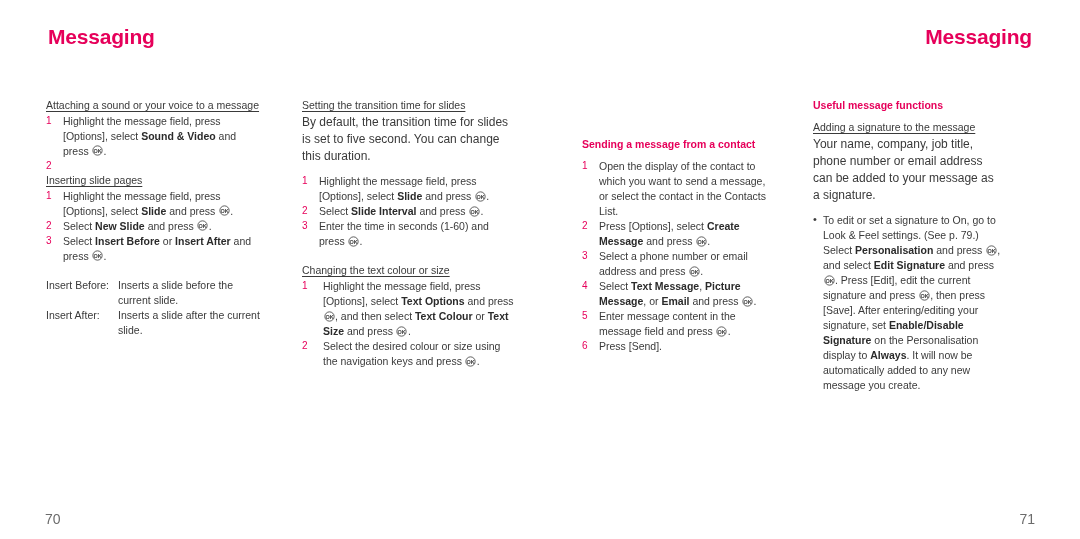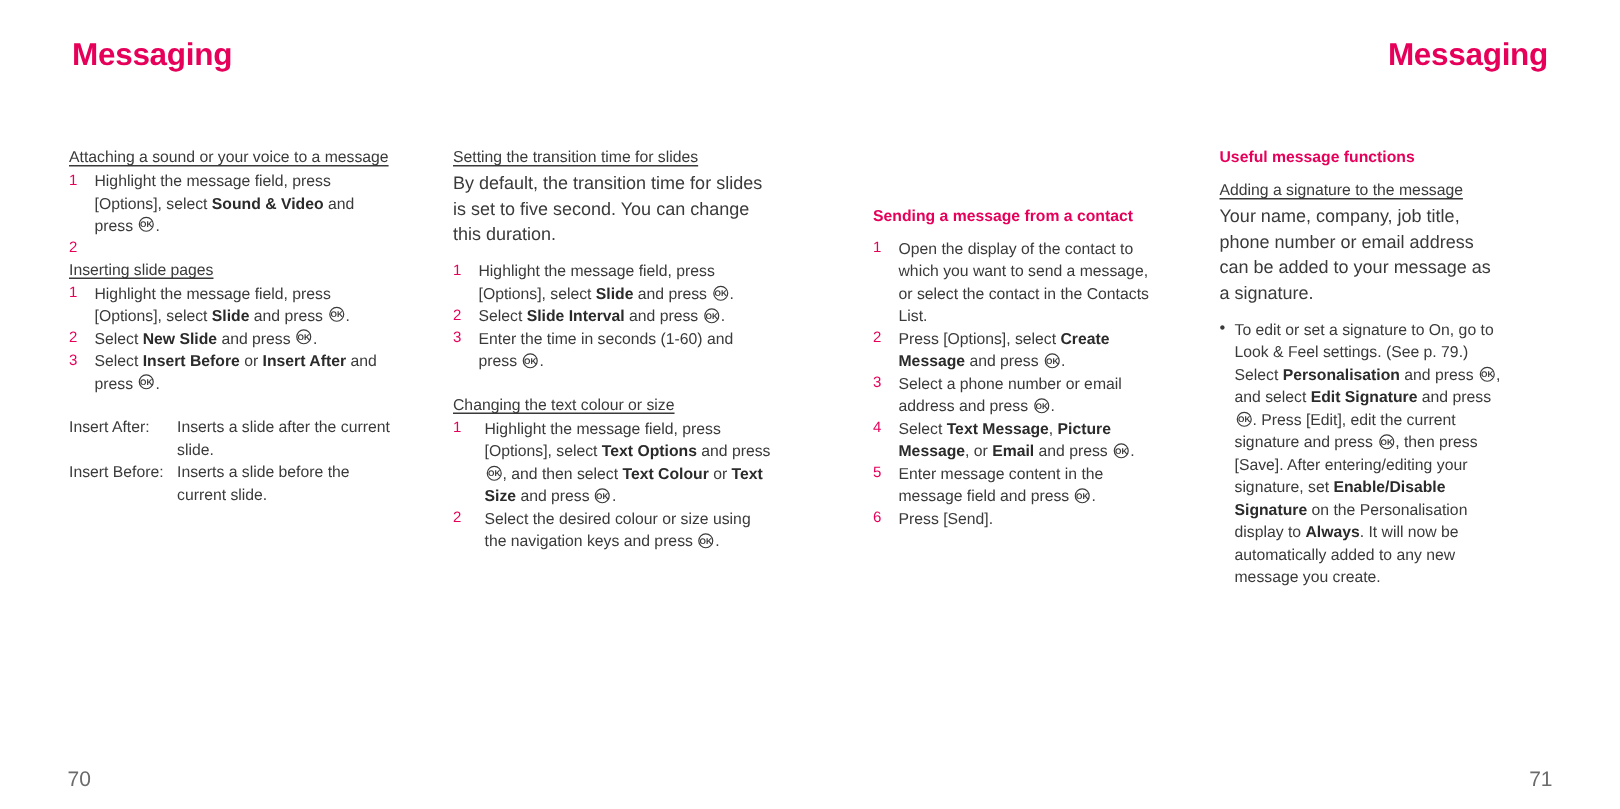--- a/index.html
+++ b/index.html
@@ -193,26 +193,26 @@
                   <circle cx="11" cy="11" r="9.3" fill="none" stroke="#3a3a3a" stroke-width="1.6"></circle>
                   <text x="11" y="15.2" font-family="Liberation Sans, sans-serif" font-size="11" font-weight="bold" text-anchor="middle" fill="#3a3a3a">OK</text>
                 </svg></span>.</span></li>
         </ol>
 
       <div class="gap-md"></div>
 
       <table class="defs">
           <tbody>
             <tr>
+              <td class="term">Insert Before:</td>
+              <td class="desc">Inserts a slide before the current slide.</td>
+            </tr>
+            <tr>
               <td class="term">Insert After:</td>
               <td class="desc">Inserts a slide after the current slide.</td>
-            </tr>
-            <tr>
-              <td class="term">Insert Before:</td>
-              <td class="desc">Inserts a slide before the current slide.</td>
             </tr>
           </tbody>
         </table>
     </div>
 
     <div class="col narrow">
       <h3 class="sub">Setting the transition time for slides</h3>
       <p class="body">By default, the transition time for slides is set to five second. You can change this duration.</p>
 
       <div class="gap-sm"></div>

